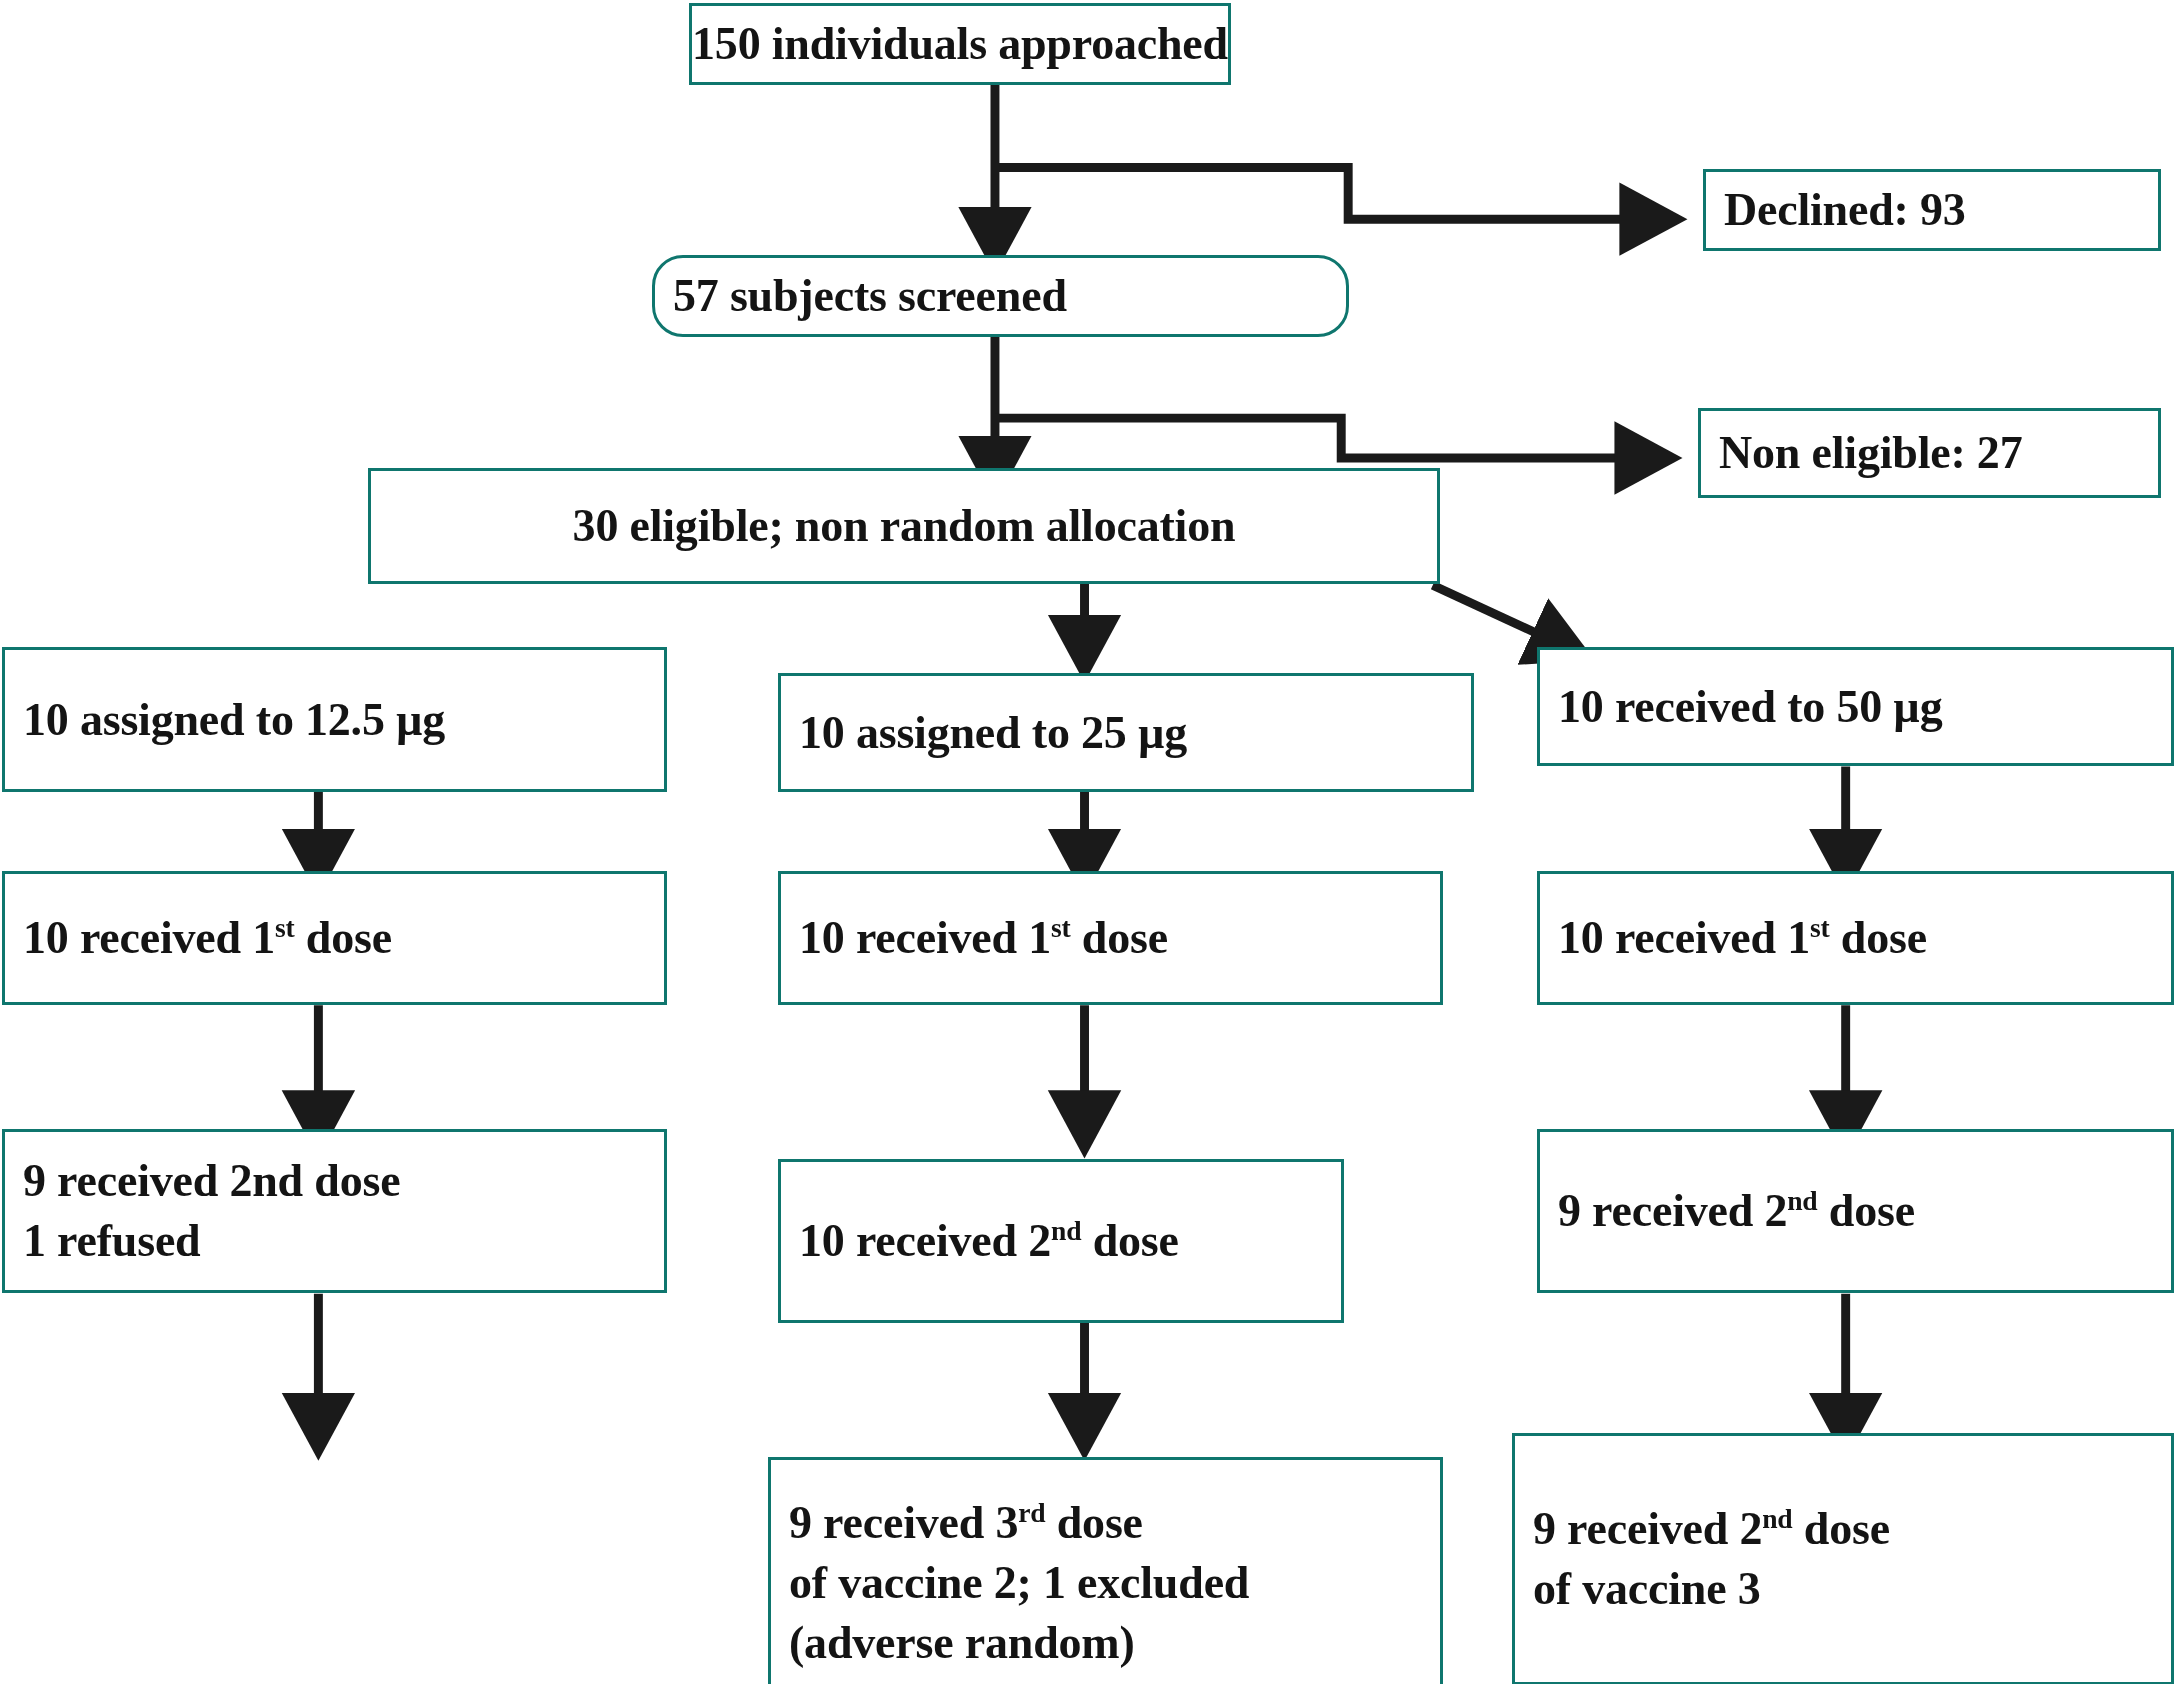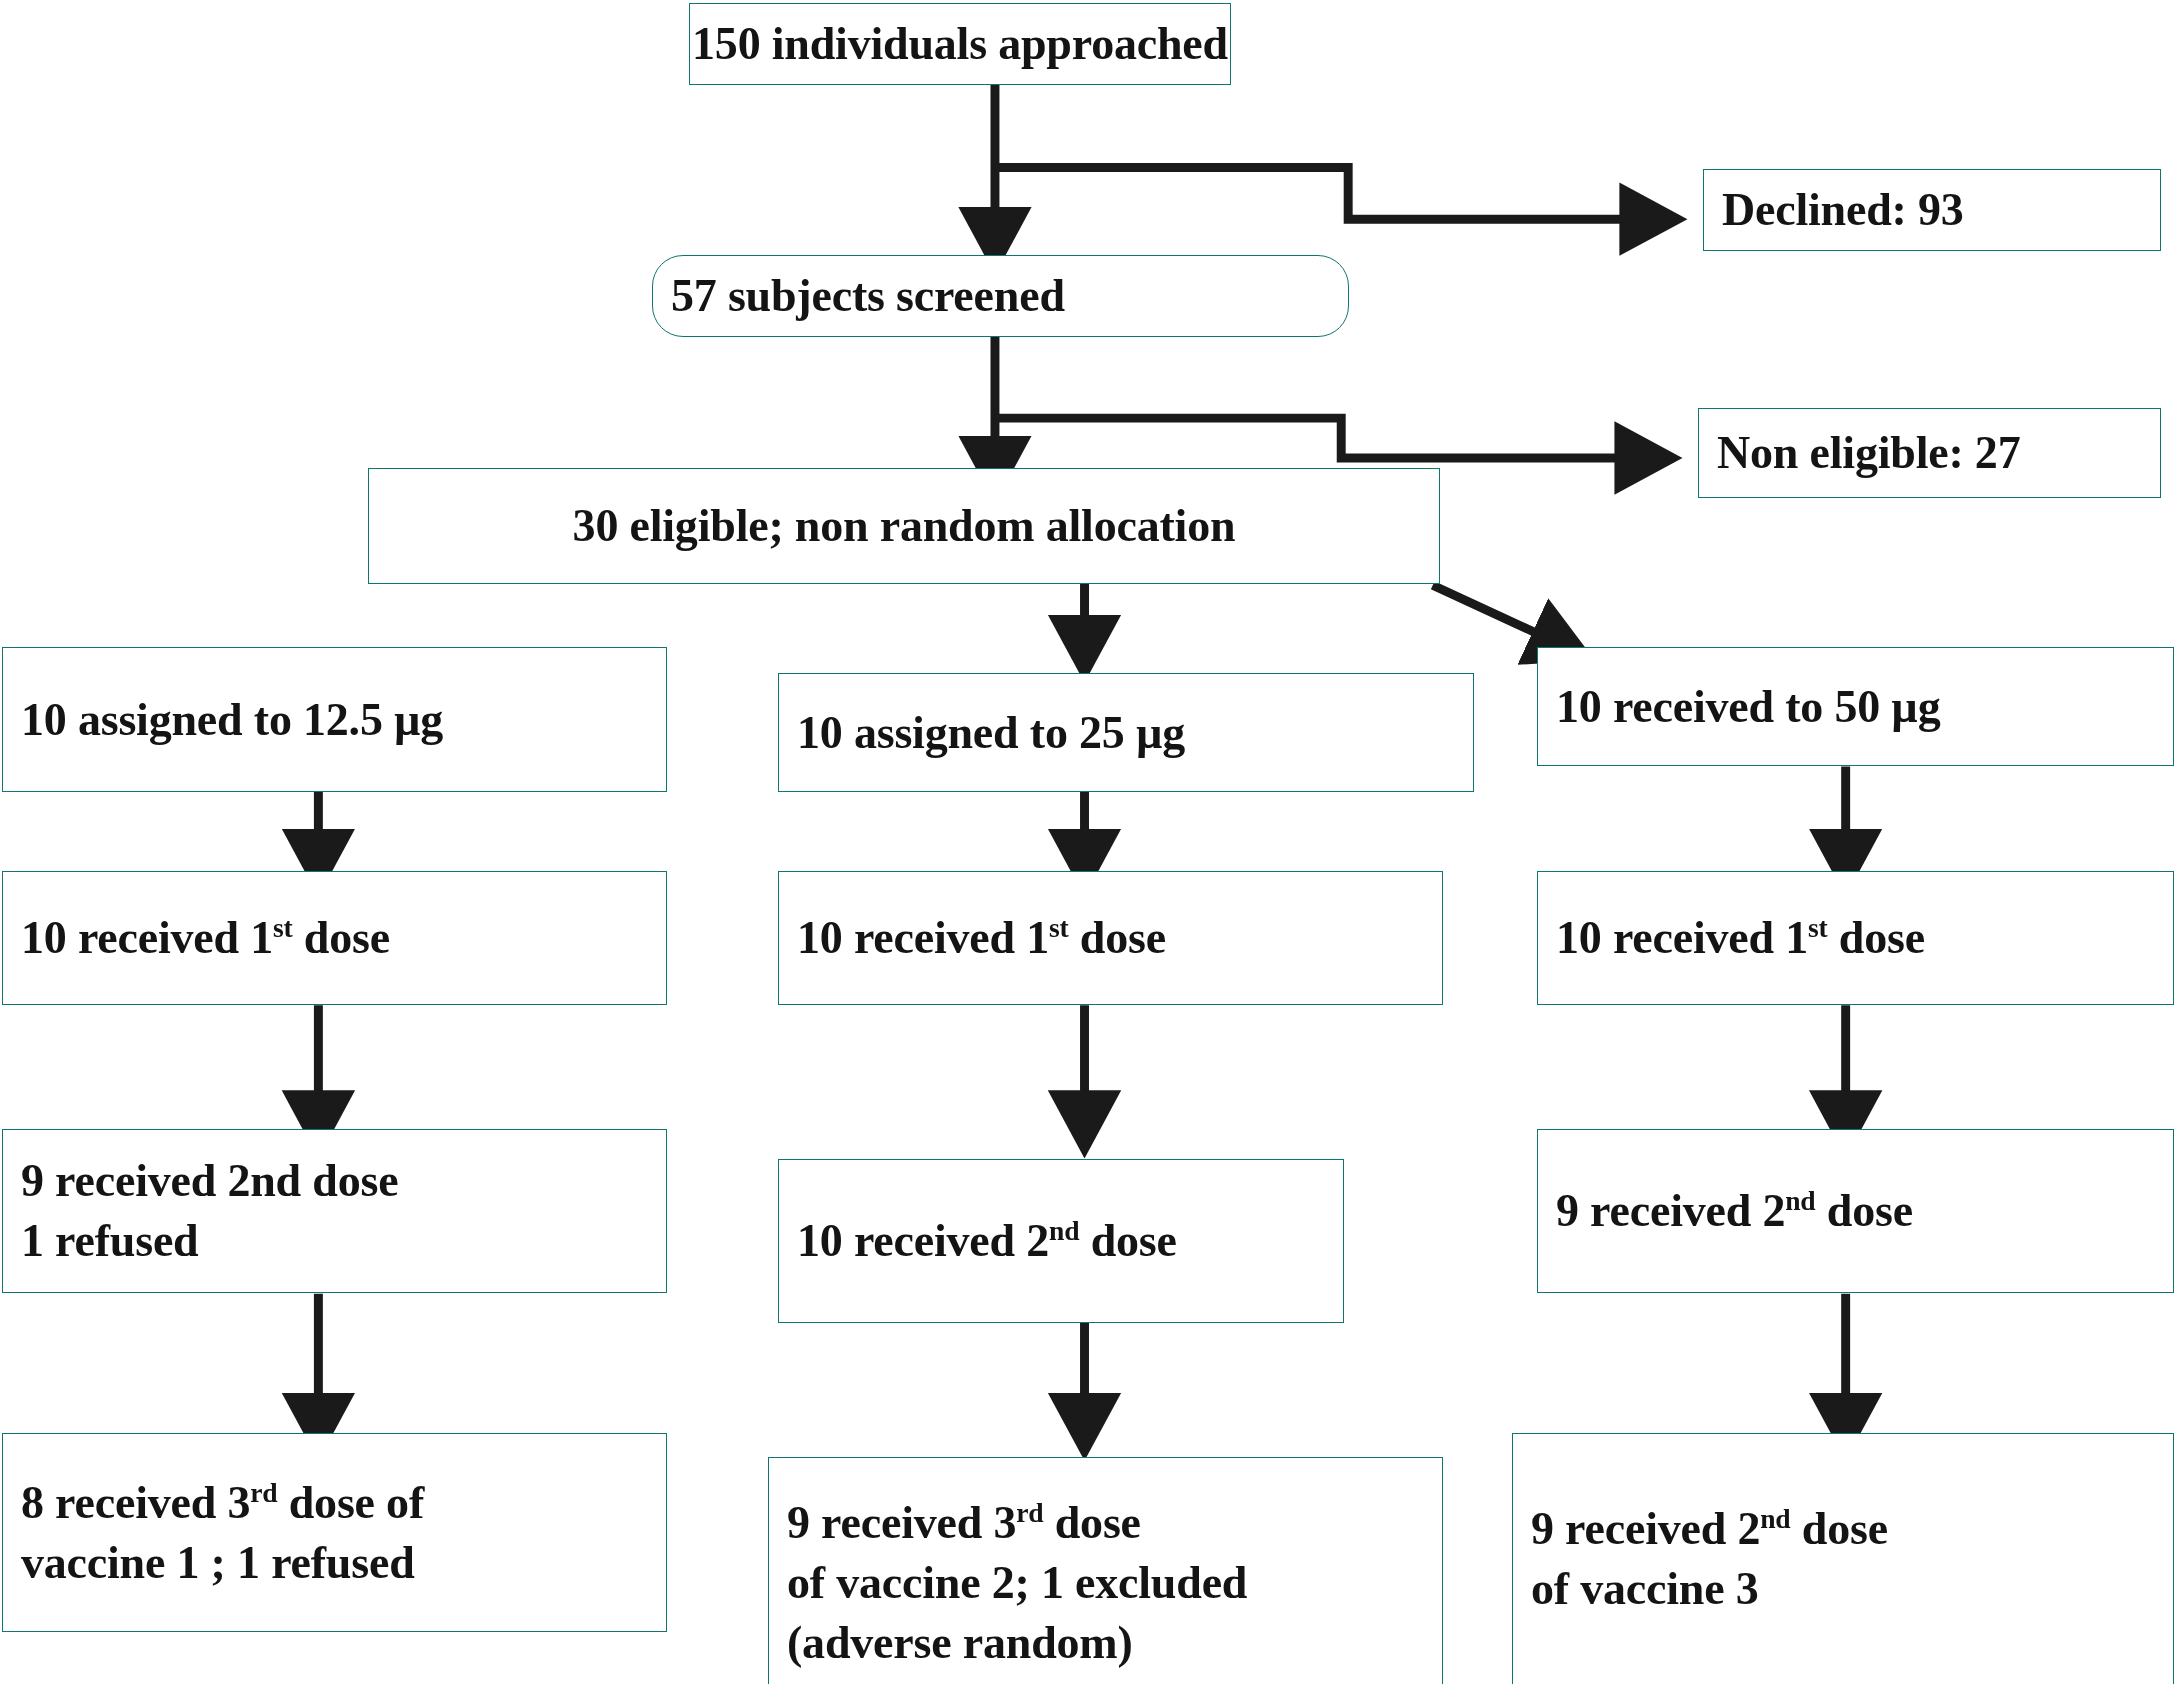--- a/index.html
+++ b/index.html
@@ -20,21 +20,21 @@
     position: absolute;
     left: 0;
     top: 0;
     width: 2174px;
     height: 1685px;
     pointer-events: none;
   }
   .node {
     position: absolute;
     box-sizing: border-box;
-    border: 1px solid #0f766e;
+    border: 3px solid #0f766e;
     background: #ffffff;
     display: flex;
     flex-direction: column;
     justify-content: center;
     color: #141414;
     font-weight: bold;
     font-size: 46px;
     line-height: 1.30;
     letter-spacing: -0.2px;
   }
@@ -140,24 +140,20 @@
   </div>
 
   <div class="node pad-left" style="left:778px; top:1129px; width:566px; height:164px;margin-top:30px;">
     <span class="line"><span>10 received 2</span><sup>nd</sup><span> dose</span></span>
   </div>
 
   <div class="node pad-left" style="left:1537px; top:1129px; width:637px; height:164px;">
     <span class="line"><span>9 received 2</span><sup>nd</sup><span> dose</span></span>
   </div>
 
-  <div class="node pad-left" style="left:2px; top:1433px; width:665px; height:199px;">
-    <span class="line"><span>8 received 3</span><sup>rd</sup><span> dose of</span></span>
-    <span class="line">vaccine 1 ; 1 refused</span>
-  </div>
 
   <div class="node pad-left" style="left:768px; top:1433px; width:675px; height:252px;margin-top:24px;">
     <span class="line"><span>9 received 3</span><sup>rd</sup><span> dose</span></span>
     <span class="line">of vaccine 2; 1 excluded</span>
     <span class="line">(adverse random)</span>
   </div>
 
   <div class="node pad-left" style="left:1512px; top:1433px; width:662px; height:252px;">
     <span class="line"><span>9 received 2</span><sup>nd</sup><span> dose</span></span>
     <span class="line">of vaccine 3</span>

